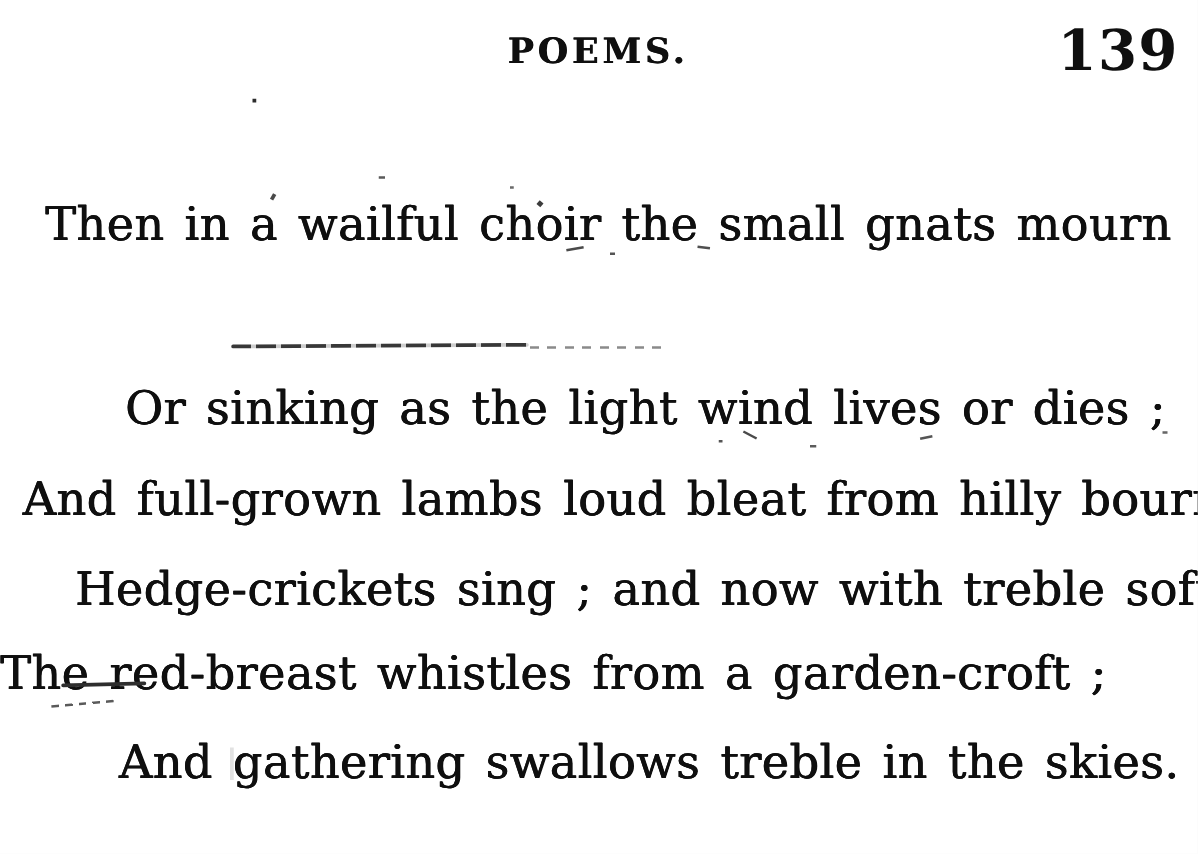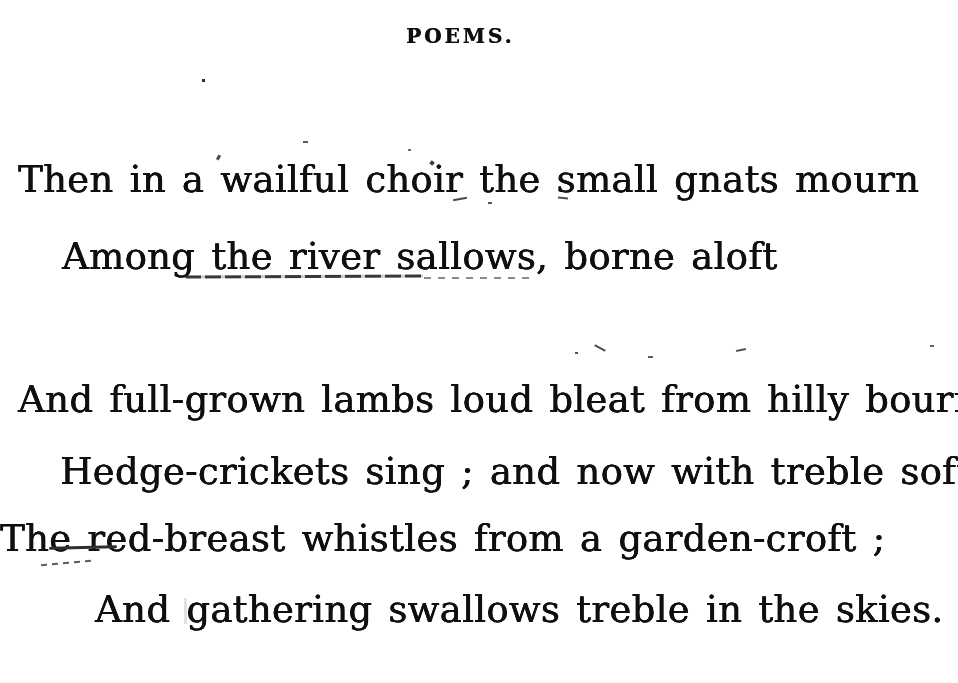--- a/index.html
+++ b/index.html
@@ -12,21 +12,21 @@
     position:relative;
     width:958px;height:683px;
     background:#ffffff;
     color:#0f0f0f;
     overflow:hidden;
   }
   
   .running-head{
     position:absolute;
     top:24px;left:406px;
-    font-size:20px;
+    font-size:28px;
     font-weight:bold;
     letter-spacing:3px;
     text-shadow:0.4px 0 0 currentColor;
   }
   .page-number{
     position:absolute;
     top:14px;left:846px;
     font-size:45px;
     font-weight:600;
     letter-spacing:1px;
@@ -36,21 +36,21 @@
     position:absolute;
     left:0;width:958px;
     font-size:37px;
     line-height:1.2;
     white-space:nowrap;
     word-spacing:4px;
     letter-spacing:0.3px;
     text-shadow:0.5px 0 0 currentColor, 0 0.3px 0 currentColor;
   }
   .poem-line .text{display:inline-block;}
-  .l0{top:158px;} .l0 .text{margin-left:18px;}
+  .l0{top:158px;} .l0 .text{margin-left:36px;}
   .l1{top:235px;} .l1 .text{margin-left:62px;}
   .l2{top:305px;} .l2 .text{margin-left:100px;}
   .l3{top:378px;} .l3 .text{margin-left:18px;}
   .l4{top:450px;} .l4 .text{margin-left:60px;}
   .l5{top:517px;} .l5 .text{}
   .l6{top:588px;} .l6 .text{margin-left:95px;}
   
   .artifact{position:absolute;pointer-events:none;}
   .speck-a{top:79px;left:202px;width:3px;height:3px;background:#2c2c2c;}
   .speck-b{top:141px;left:303px;width:5px;height:2px;background:#5a5a5a;}
@@ -83,26 +83,27 @@
   }
   .smudge-l7{top:598px;left:184px;width:3px;height:26px;background:#cfcfcf;opacity:.6;}
 </style>
 </head>
 <body>
 
 <div class="page">
 
   <div class="running-head">POEMS.</div>
 
+  <div class="page-number">139</div>
 
   <div class="poem-line l0">
     <span class="text">Then in a wailful choir the small gnats mourn</span>
   </div>
-  <div class="poem-line l1">
-    <span class="text">Among the river sallows, borne aloft</span>
+  <div class="poem-line l2">
+    <span class="text">Or sinking as the light wind lives or dies ;</span>
   </div>
   <div class="poem-line l3">
     <span class="text">And full-grown lambs loud bleat from hilly bourn ;</span>
   </div>
   <div class="poem-line l4">
     <span class="text">Hedge-crickets sing ;  and now with treble soft</span>
   </div>
   <div class="poem-line l5">
     <span class="text">The red-breast whistles from a garden-croft ;</span>
   </div>

